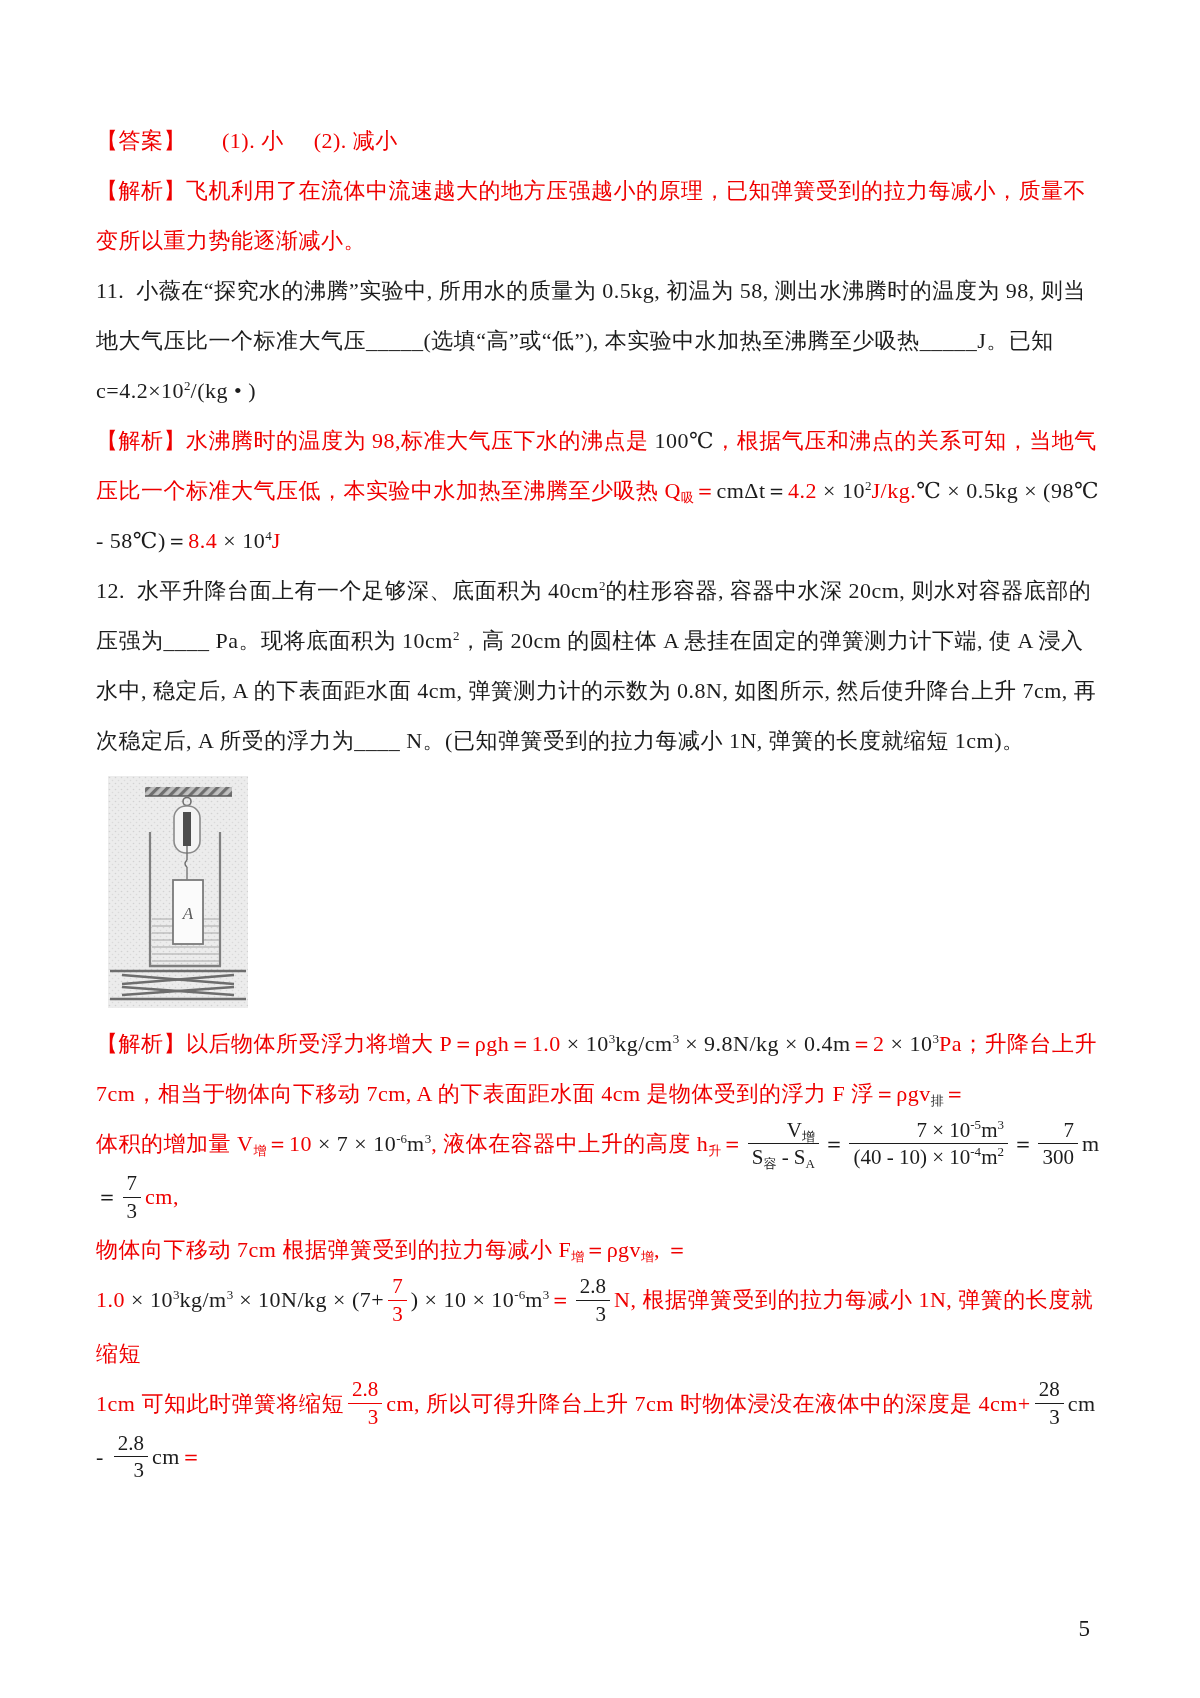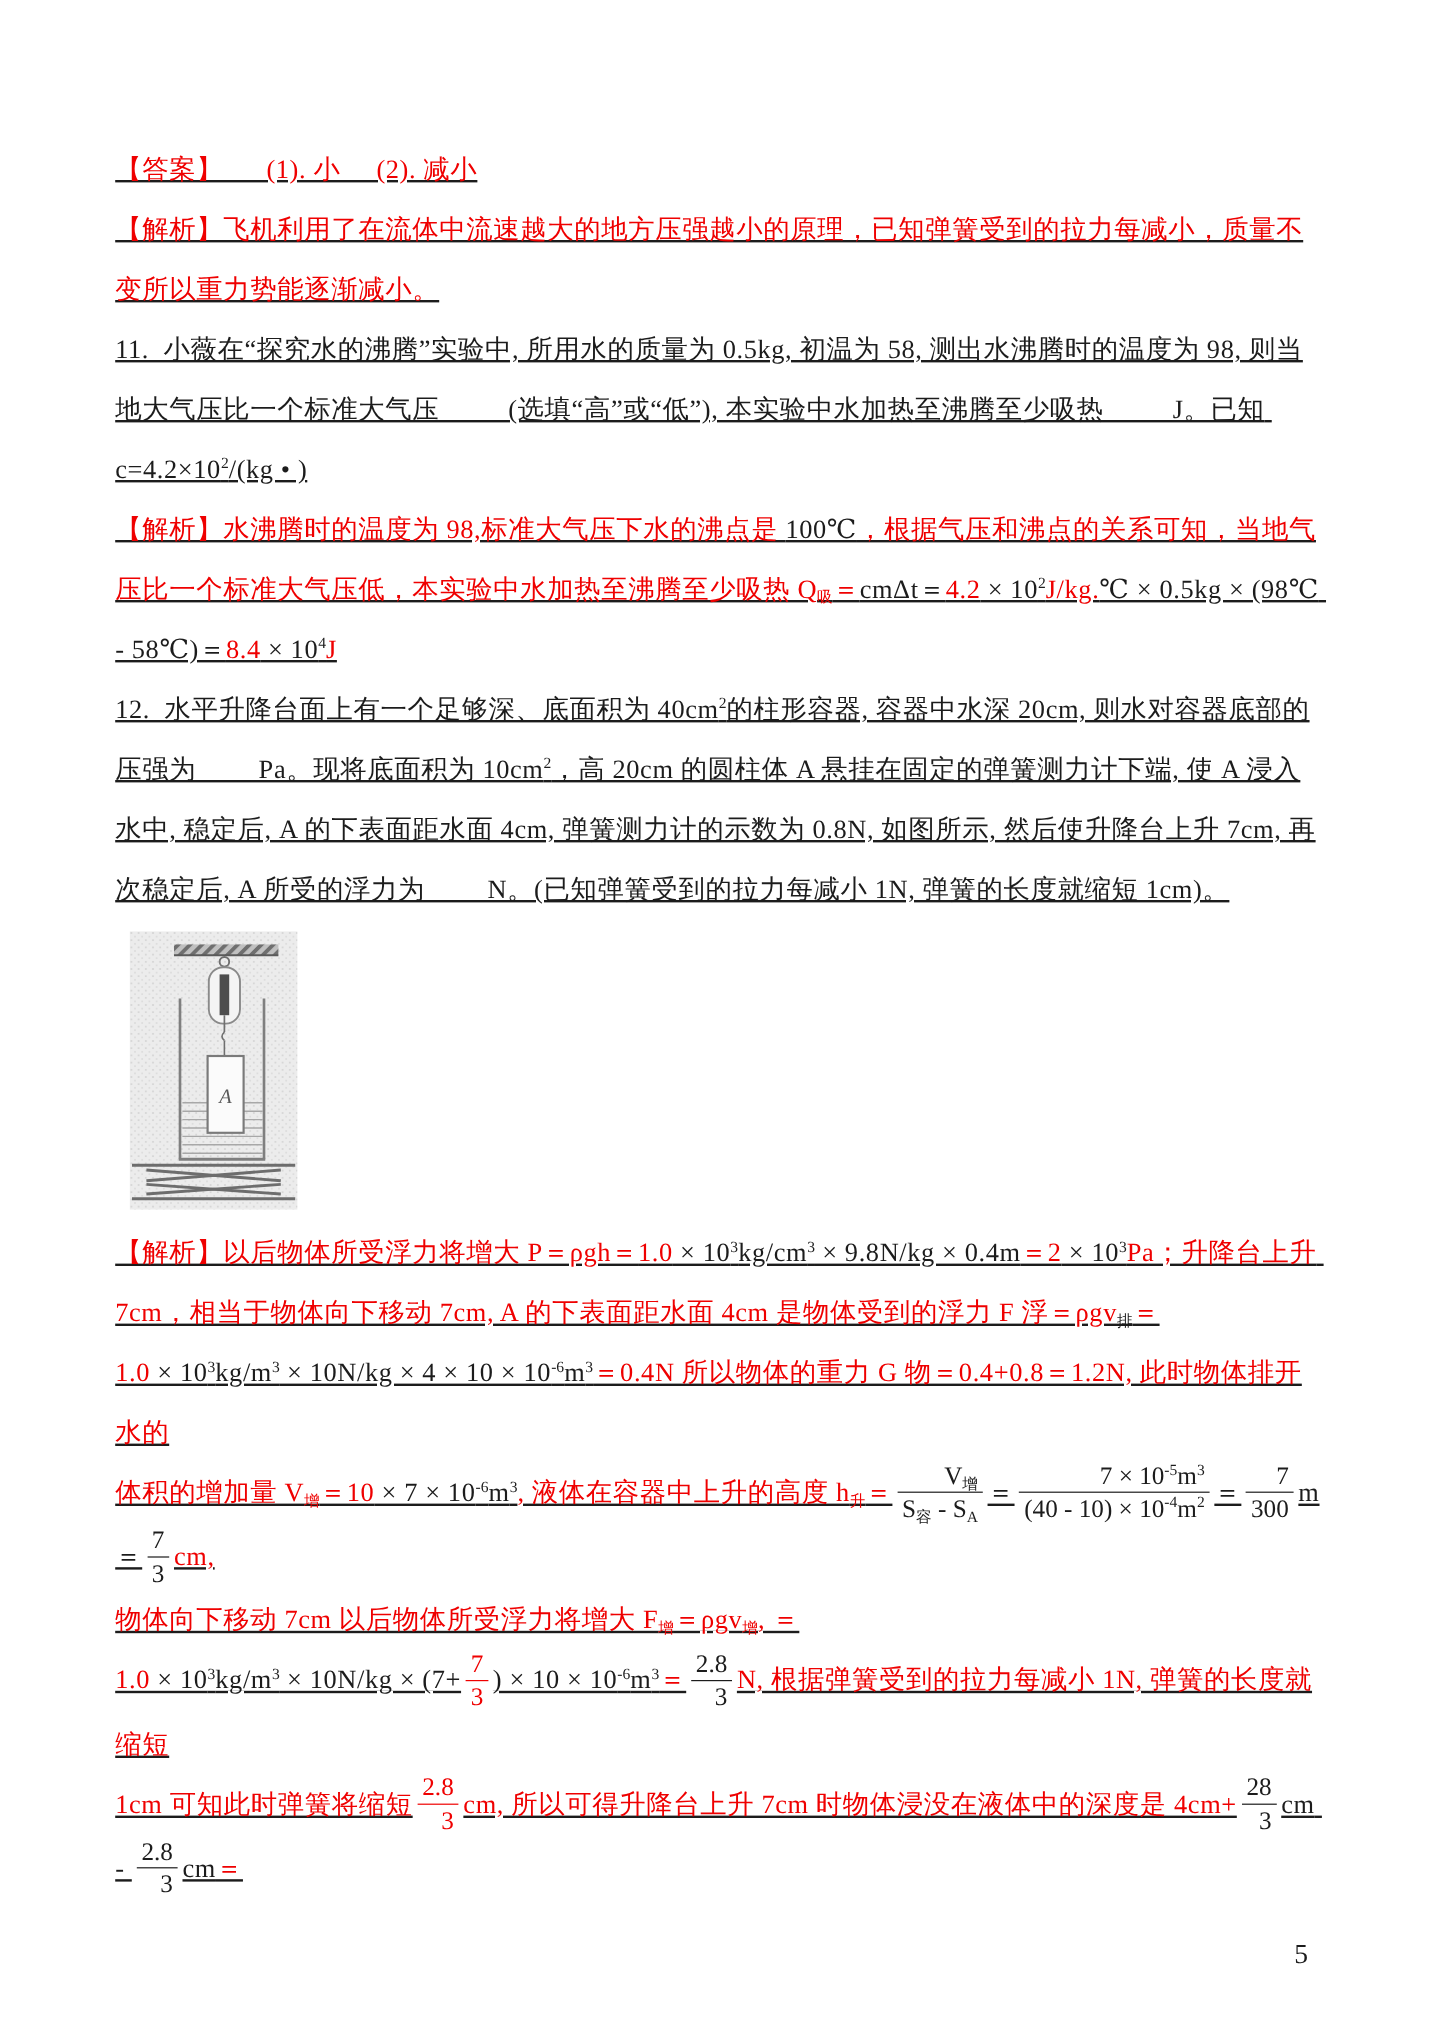--- a/index.html
+++ b/index.html
@@ -4,21 +4,21 @@
 <style>
   html,body{margin:0;padding:0;}
   body{
     width:1200px;height:1698px;position:relative;background:#ffffff;
     font-family:"Liberation Serif","DejaVu Serif",serif;color:#1c1c1c;
     overflow:hidden;
   }
   .page{padding:116px 94px 0 96px;}
   p.line{
     margin:0;font-size:22px;line-height:50px;
-    white-space:pre-wrap;text-align:left;letter-spacing:0.5px;text-decoration:underline;
+    white-space:pre-wrap;text-align:left;letter-spacing:0.5px;
   }
   .red{color:#ef0000;}
   sup,sub{font-size:13px;line-height:0;letter-spacing:0;}
   sub{vertical-align:-4px;}
   sup{vertical-align:8px;}
   .frac{
     display:inline-block;vertical-align:middle;text-align:right;
     font-size:21px;line-height:1.18;margin:0 4px;letter-spacing:0;
     position:relative;top:-2px;
   }
@@ -93,21 +93,20 @@
         <line x1="14" y1="199" x2="126" y2="208"></line>
         <line x1="126" y1="199" x2="14" y2="208"></line>
         <line x1="14" y1="211" x2="126" y2="219"></line>
         <line x1="126" y1="211" x2="14" y2="219"></line>
         <line x1="2" y1="223" x2="138" y2="223"></line>
       </g>
     </svg>
   </div>
 
   <p class="line"><span class="red">【解析】以后物体所受浮力将增大 P＝ρgh＝</span><span class="red">1.0</span><span> × 10</span><sup>3</sup><span>kg/cm</span><sup>3</sup><span> × 9.8N/kg × 0.4m</span><span class="red">＝2</span><span> × 10</span><sup>3</sup><span class="red">Pa；升降台上升 7cm，相当于物体向下移动 7cm, A 的下表面距水面 4cm 是物体受到的浮力 F 浮＝ρgv</span><sub>排</sub><span class="red">＝</span></p>
-  <p class="line"><span class="red">1.0</span><span> × 10</span><sup>3</sup><span>kg/m</span><sup>3</sup><span> × 10N/kg × 4 × 10 × 10</span><sup>-6</sup><span>m</span><sup>3</sup><span class="red">＝0.4N 所以物体的重力 G 物＝0.4+0.8＝1.2N, 此时物体排开水的</span></p>
   <p class="line"><span class="red">体积的增加量 V</span><sub class="red">增</sub><span class="red">＝10</span><span> × 7 × 10</span><sup>-6</sup><span>m</span><sup>3</sup><span class="red">, 液体在容器中上升的高度 h</span><sub class="red">升</sub><span class="red">＝</span><span class="frac"><span class="num"><span>V</span><sub>增</sub></span><span class="den"><span>S</span><sub>容</sub><span> - S</span><sub>A</sub></span></span><span>＝</span><span class="frac"><span class="num"><span>7 × 10</span><sup>-5</sup><span>m</span><sup>3</sup></span><span class="den"><span>(40 - 10) × 10</span><sup>-4</sup><span>m</span><sup>2</sup></span></span><span>＝</span><span class="frac"><span class="num"><span>7</span></span><span class="den"><span>300</span></span></span><span>m＝</span><span class="frac"><span class="num"><span>7</span></span><span class="den"><span>3</span></span></span><span class="red">cm,</span></p>
-  <p class="line"><span class="red">物体向下移动 7cm 以后物体所受浮力将增大 F</span><sub class="red">增</sub><span class="red">＝ρgv</span><sub class="red">增</sub><span class="red">, ＝</span></p>
+  <p class="line"><span class="red">物体向下移动 7cm 根据弹簧受到的拉力每减小 F</span><sub class="red">增</sub><span class="red">＝ρgv</span><sub class="red">增</sub><span class="red">, ＝</span></p>
   <p class="line"><span class="red">1.0</span><span> × 10</span><sup>3</sup><span>kg/m</span><sup>3</sup><span> × 10N/kg × (7+</span><span class="frac red"><span class="num"><span>7</span></span><span class="den"><span>3</span></span></span><span>) × 10 × 10</span><sup>-6</sup><span>m</span><sup>3</sup><span class="red">＝</span><span class="frac"><span class="num"><span>2.8</span></span><span class="den"><span>3</span></span></span><span class="red">N, 根据弹簧受到的拉力每减小 1N, 弹簧的长度就缩短</span></p>
   <p class="line"><span class="red">1cm 可知此时弹簧将缩短</span><span class="frac red"><span class="num"><span>2.8</span></span><span class="den"><span>3</span></span></span><span class="red">cm, 所以可得升降台上升 7cm 时物体浸没在液体中的深度是 4cm+</span><span class="frac"><span class="num"><span>28</span></span><span class="den"><span>3</span></span></span><span>cm - </span><span class="frac"><span class="num"><span>2.8</span></span><span class="den"><span>3</span></span></span><span>cm</span><span class="red">＝</span></p>
 
 </div>
 
 <div class="pagenum">5</div>
 
 </body></html>

